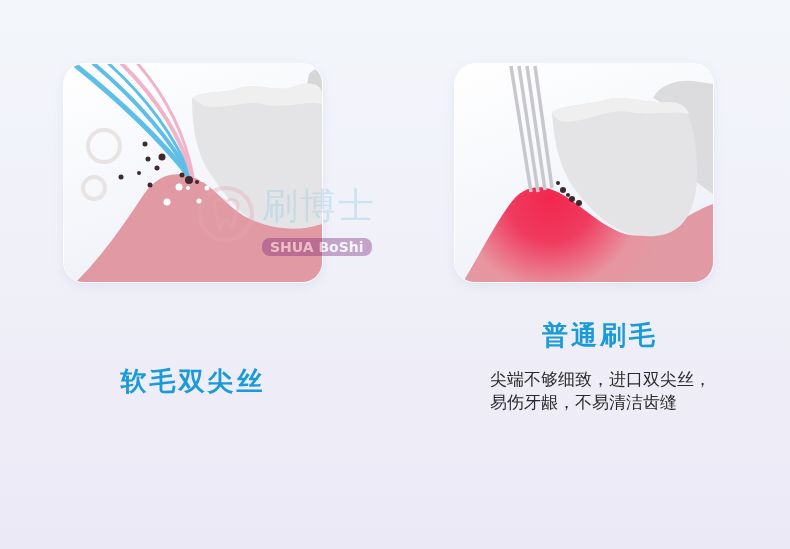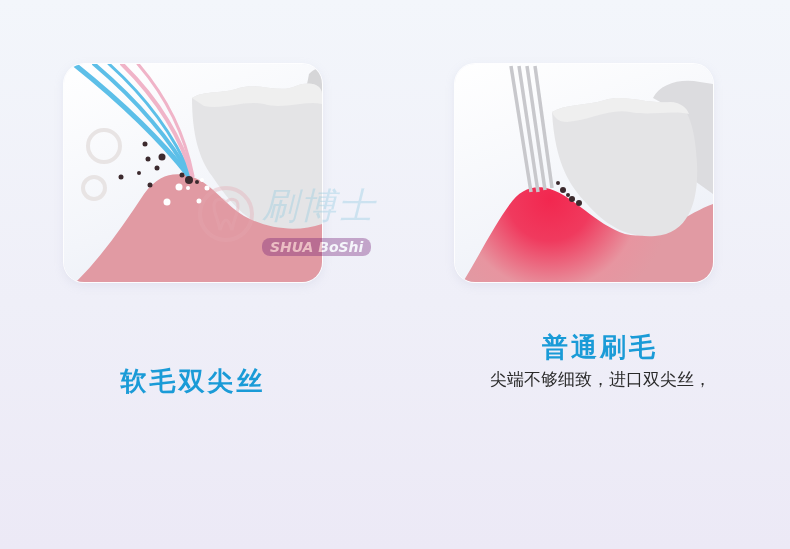--- a/index.html
+++ b/index.html
@@ -15,30 +15,29 @@
     box-shadow: 0 0 0 1px rgba(255,255,255,0.9), 0 3px 10px rgba(180,185,210,0.25);
   }
   .card svg { position: absolute; left: 0; top: 0; width: 258px; height: 218px; }
   #card-left { left: 64px; top: 64px; }
   #card-right { left: 455px; top: 64px; }
   .title {
     position: absolute; font-size: 26px; font-weight: bold; letter-spacing: 3px;
     text-align: center;
   }
   #title-left { left: 64px; width: 258px; top: 318px; }
-  #title-right { left: 470px; width: 260px; top: 330px; }
+  #title-right { left: 470px; width: 260px; top: 318px; }
   .desc {
     position: absolute; font-size: 17px; line-height: 23px; color: #2a2a2a;
   }
   #desc-left { left: 74px; top: 368px; width: 280px; }
   #desc-right { left: 490px; top: 368px; width: 280px; }
   .watermark {
     position: absolute; left: 196px; top: 182px; width: 180px; height: 64px;
     opacity: 0.35;
-    font-style: italic;
   }
   .wm-cn {
     position: absolute; left: 66px; top: 0; font-size: 36px; color: #8cc9e0;
     letter-spacing: 2px; font-weight: normal;
   }
   .wm-en {
     position: absolute; left: 66px; top: 56px; font-size: 14px; color: #ffffff;
     background: #701a75; border-radius: 8px; padding: 1px 8px; font-weight: bold;
   }
   .wm-logo {
@@ -135,13 +134,14 @@
   <span class="wm-en">SHUA BoShi</span>
 </div>
 
 <div class="title" id="title-left" style="color:#1a9bd7;margin-top:46px;">软毛双尖丝</div>
 <div class="desc" id="desc-left">
 </div>
 
 <div class="title" id="title-right" style="color:#1a9bd7;">普通刷毛</div>
 <div class="desc" id="desc-right">
   <div>尖端不够细致，进口双尖丝，</div>
+  <div>易伤牙龈，不易清洁齿缝</div>
 </div>
 
 </body></html>

